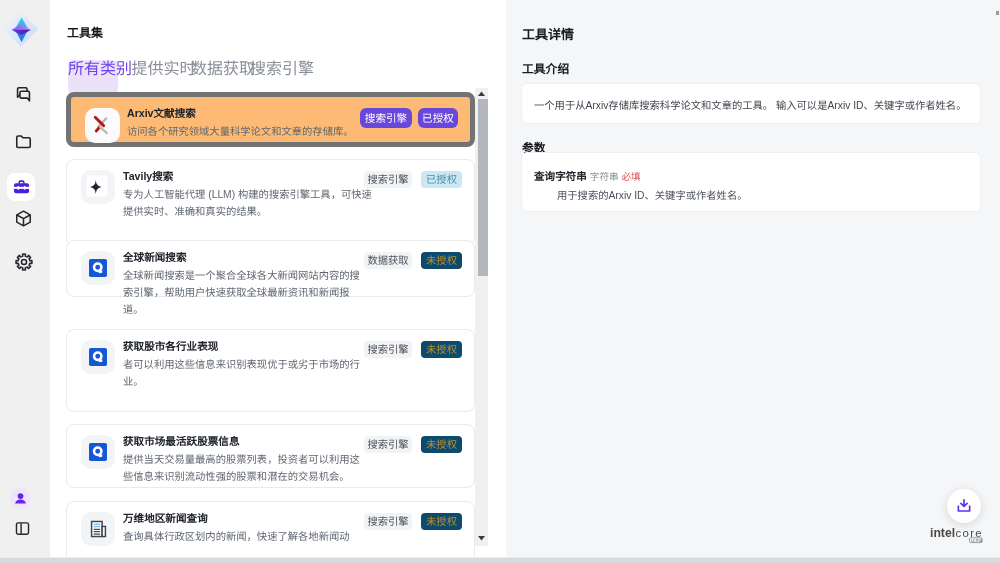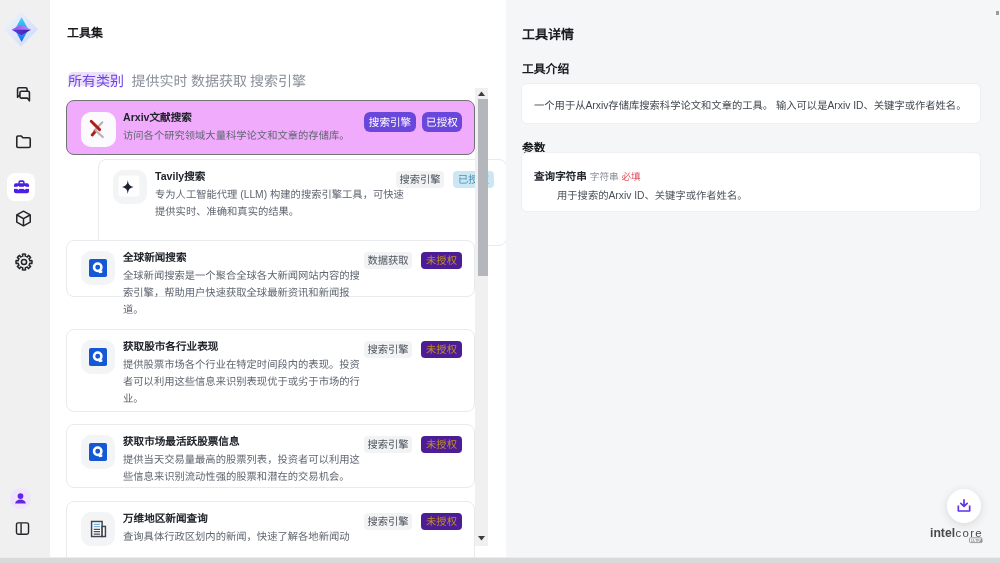--- a/index.html
+++ b/index.html
@@ -12,34 +12,34 @@
 #rail svg { position:absolute; }
 .tile { position:absolute; left:7px; top:172.5px; width:28px; height:28px; background:#fff; border-radius:8px; }
 .avatar { position:absolute; left:10px; top:488px; width:21px; height:21px; border-radius:50%; background:#efe4fc; }
 
 
 #band { left:0; top:557px; width:1000px; height:6px; background:#d9d9dc; border-top:1px solid #ececee; }
 
 
 #list { left:49.5px; top:0; width:456.5px; height:557px; background:#fff; overflow:hidden; }
 #list h1 { position:absolute; left:17.5px; top:23px; font-size:12px; font-weight:700; color:#17191d; }
-.tab { position:absolute; top:60px; height:14px; line-height:18px; font-size:14px; color:#8a8f99; white-space:nowrap;margin-top:12px; }
+.tab { position:absolute; top:60px; height:34px; line-height:18px; font-size:16px; color:#8a8f99; white-space:nowrap; }
 .tab.on { left:18.5px; width:50px; text-align:center; background:#ebe2fa; color:#6f42e9; border-radius:5px; }
 
 .card { position:absolute; left:16.5px; width:409px; background:#fff; border:1px solid #e9eaee; border-radius:8px; }
-.card.sel { background:#f0abfc; border:1px solid #737373;margin-top:8px; }
+.card.sel { background:#fdba74; border:5px solid #737373; }
 .ic { position:absolute; left:14px; top:9.5px; width:34px; height:34px; border-radius:10px; background:#f3f4f6; }
 .card.sel .ic { background:#fbfafd; }
 .tt { position:absolute; left:56px; top:8px; font-size:10.6px; font-weight:700; color:#20242b; line-height:17px; white-space:nowrap; }
 .ds { position:absolute; left:56px; top:25.5px; font-size:10.3px; color:#5f6670; line-height:17px; }
 .ds div { white-space:nowrap; }
 .bdg { position:absolute; top:11px; height:17px; line-height:17px; font-size:10.3px; border-radius:4px; text-align:center; }
 .b-gray { background:#f2f3f5; color:#4e545c; }
 .b-cyan { background:#cbe7f4; color:#4a8fae; }
-.b-yel  { background:#4c1d95; color:#bf8d28; }
+.b-yel  { background:#0c4a6e; color:#bf8d28; }
 .b-pur  { background:#6947da; color:#fff; height:20px; line-height:20px; top:11px; border-radius:6px; font-size:10.6px; }
 
 
 #sb { left:474.5px; top:88px; width:13.5px; height:458px; background:#f0f0f1; }
 #sbthumb { position:absolute; left:3.5px; top:10.5px; width:9.5px; height:177px; background:#b3b6bb; }
 
 
 #detail { left:506px; top:0; width:494px; height:557px; background:#f5f6f8; }
 #detail h2 { position:absolute; left:16px; top:23.5px; font-size:13px; font-weight:700; color:#17191d; }
 .h3 { position:absolute; left:16px; font-size:11.8px; font-weight:700; color:#17191d; }
@@ -70,21 +70,21 @@
       </svg>
     </div>
     <div class="tt">Arxiv文献搜索</div>
     <div class="ds">
         <div>访问各个研究领域大量科学论文和文章的存储库。</div>
       </div>
     <span class="bdg b-pur" style="right:58px; width:52px;">搜索引擎</span>
     <span class="bdg b-pur" style="right:12px; width:40px;">已授权</span>
   </div>
 
-  <div class="card" style="top:159px; height:87px;margin-left:32px;">
+  <div class="card" style="top:159px; height:87px;">
     <div class="ic" id="ic-tavily">
       <svg width="34" height="34" viewBox="0 0 34 34" style="position:absolute;left:0;top:0;">
         <rect x="5.5" y="5.5" width="21" height="21" rx="3" fill="#fefefe"></rect>
         <path d="M14.8 10 C15.4 14.6 16 15.4 20.6 17 C16 18.6 15.4 19.4 14.8 24 C14.2 19.4 13.6 18.6 9 17 C13.6 15.4 14.2 14.6 14.8 10 Z" fill="#1d2333"></path>
       </svg>
     </div>
     <div class="tt">Tavily搜索</div>
     <div class="ds">
         <div>专为人工智能代理 (LLM) 构建的搜索引擎工具，可快速</div>
         <div>提供实时、准确和真实的结果。</div>
@@ -116,21 +116,20 @@
     <div class="ic ic-q">
       <svg width="18" height="18" viewBox="0 0 20 20" style="position:absolute;left:8px;top:8px;">
         <rect x="0" y="0" width="20" height="20" rx="2" fill="#1558d6"></rect>
         <circle cx="9.7" cy="9.2" r="4.1" fill="none" stroke="#fff" stroke-width="2.8"></circle>
         <path d="M10.5 12.9 L14.8 12.9 L14.8 15.3 L11.0 15.7 Z" fill="#fff"></path>
         <circle cx="9.7" cy="9.2" r="1.9" fill="#1558d6"></circle>
       </svg>
     </div>
     <div class="tt">获取股市各行业表现</div>
     <div class="ds">
-        <div>提供股票市场各个行业在特定时间段内的表现。投资</div>
         <div>者可以利用这些信息来识别表现优于或劣于市场的行</div>
         <div>业。</div>
       </div>
     <span class="bdg b-gray" style="right:62px; width:48px;">搜索引擎</span>
     <span class="bdg b-yel" style="right:12px; width:41px;">未授权</span>
   </div>
 
   <div class="card" style="top:424px; height:64px;">
     <div class="ic ic-q">
       <svg width="18" height="18" viewBox="0 0 20 20" style="position:absolute;left:8px;top:8px;">

